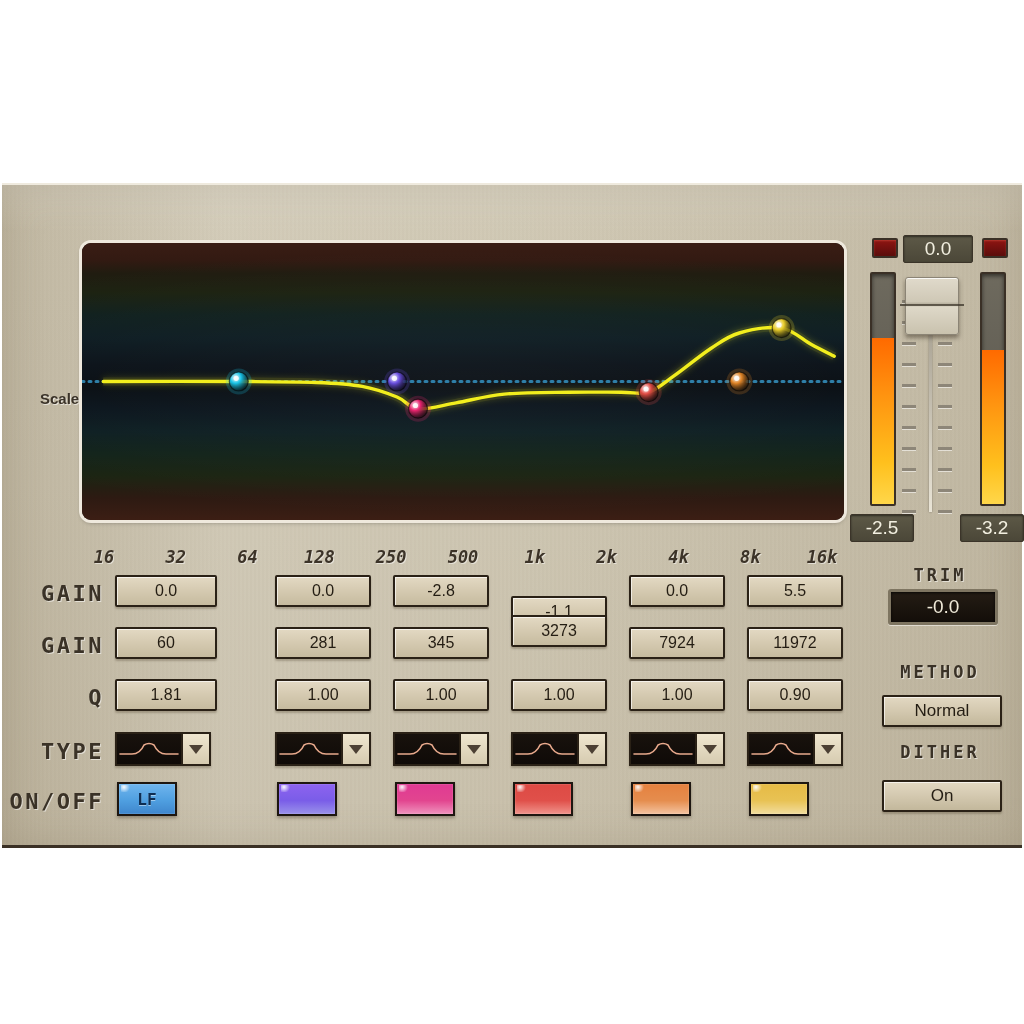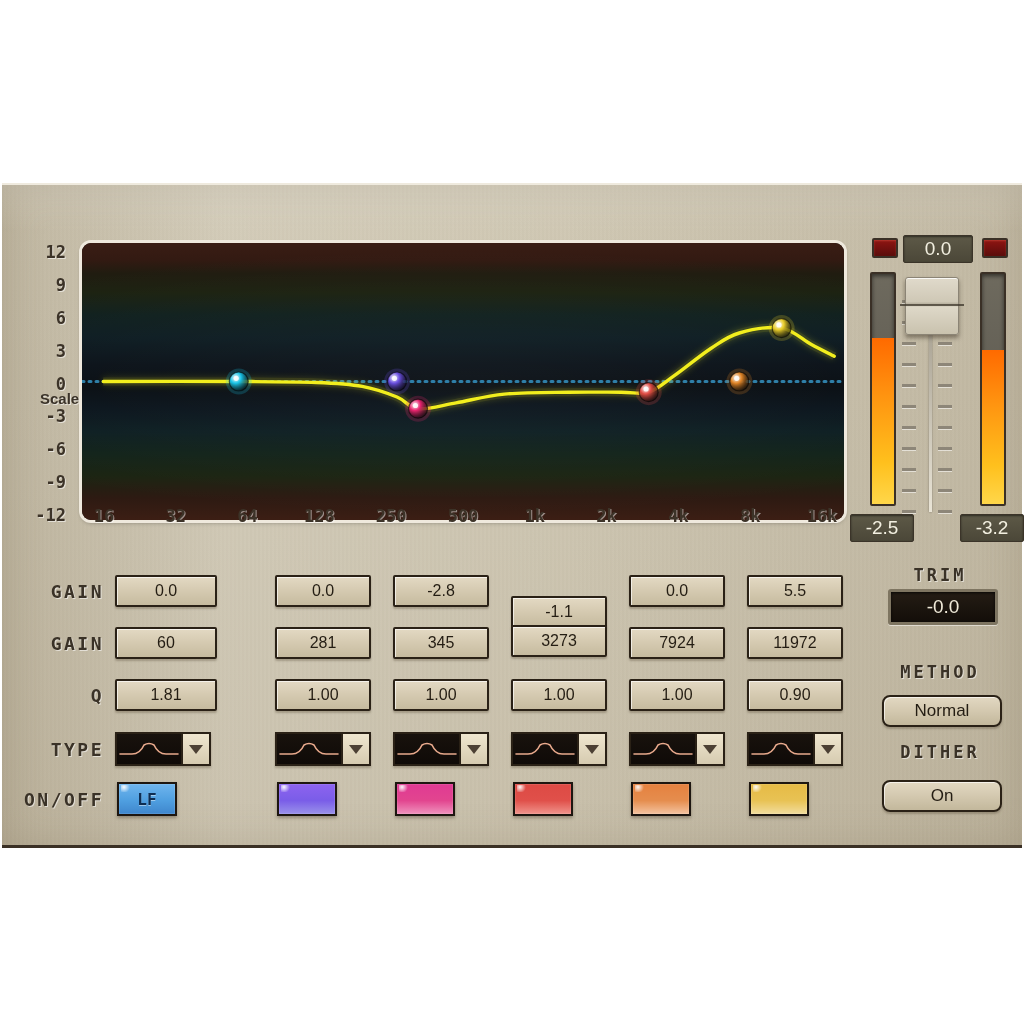--- a/index.html
+++ b/index.html
@@ -62,30 +62,30 @@
     background:radial-gradient(120% 70% at 50% 50%, rgba(255,255,255,.045), rgba(0,0,0,0) 70%);}
   #graphSvg{position:absolute;inset:0;}
 
   
   .ylab{position:absolute;right:0;width:42px;text-align:right;
     font-family:"DejaVu Sans Mono",monospace;font-size:17px;font-weight:700;color:#3c3328;
     text-shadow:1px 1px 0 rgba(255,255,255,.55);}
   #yaxis{position:absolute;left:22px;top:243px;width:44px;height:277px;}
 
   
-  #xaxis{position:absolute;left:82px;top:506px;width:762px;height:24px;}
+  #xaxis{position:absolute;left:82px;top:547px;width:762px;height:24px;font-style:italic;}
   .xlab{position:absolute;transform:translateX(-50%);
     font-family:"DejaVu Sans Mono",monospace;font-size:17px;font-weight:700;color:#3c3328;
     text-shadow:1px 1px 0 rgba(255,255,255,.5);}
 
   
   #params{position:absolute;left:0;top:565px;width:860px;height:255px;}
   .rowlbl{
     position:absolute;width:104px;text-align:right;
-    font-family:"DejaVu Sans Mono",monospace;font-weight:700;font-size:18px;letter-spacing:2.5px;
+    font-family:"DejaVu Sans Mono",monospace;font-weight:700;font-size:22px;letter-spacing:2.5px;
     color:#3a3227;text-shadow:1px 1px 0 rgba(255,255,255,.55);
   }
   .cell{position:absolute;}
   .valbox{
     width:92px;height:28px;border:2px solid #2a2116;border-radius:2px;
     background:linear-gradient(180deg,#e3d9c3 0%, #d6cbb2 45%, #c6bb9f 100%);
     box-shadow:inset 1px 1px 0 rgba(255,255,255,.65), 0 2px 2px rgba(90,78,58,.35);
     display:flex;align-items:center;justify-content:center;
     font-family:"Liberation Sans",sans-serif;font-size:16px;color:#241d13;
   }
@@ -142,21 +142,21 @@
 
   .smalllbl{
     font-family:"DejaVu Sans Mono",monospace;font-weight:700;font-size:17px;letter-spacing:3px;
     color:#3a3227;text-shadow:1px 1px 0 rgba(255,255,255,.55);text-align:center;
   }
   #trimBox{width:104px;height:30px;border:3px solid #7e7561;border-radius:3px;
     background:linear-gradient(180deg,#241c14,#130e09);
     display:flex;align-items:center;justify-content:center;
     font-family:"Liberation Sans",sans-serif;font-size:19px;color:#efe9d8;
     box-shadow:inset 0 1px 3px rgba(0,0,0,.8), 0 1px 0 rgba(255,255,255,.5);}
-  .optBtn{width:116px;height:28px;border:2px solid #2a2116;border-radius:8px;
+  .optBtn{width:116px;height:28px;border:2px solid #2a2116;border-radius:2px;
     background:linear-gradient(180deg,#e2d8c2 0%, #d4c9b0 48%, #c3b89c 100%);
     display:flex;align-items:center;justify-content:center;
     font-family:"Liberation Sans",sans-serif;font-size:17px;color:#241d13;
     box-shadow:inset 1px 1px 0 rgba(255,255,255,.65), 0 2px 2px rgba(90,78,58,.35);text-align:right;}
 </style>
 </head>
 <body>
 
 <div id="stage">
 
@@ -167,31 +167,20 @@
       <div class="scalebox">
         <div class="scalebtn off">30dB</div>
         <div class="scalebtn on">12dB</div>
       </div>
     </div>
 
     <div id="title">LINEAR PHASE EQ</div>
 
   </div>
 
-  <div id="yaxis">
-      <div class="ylab" style="top: -1px;">12</div>
-      <div class="ylab" style="top: 31.875px;">9</div>
-      <div class="ylab" style="top: 64.75px;">6</div>
-      <div class="ylab" style="top: 97.625px;">3</div>
-      <div class="ylab" style="top: 130.5px;">0</div>
-      <div class="ylab" style="top: 163.375px;">-3</div>
-      <div class="ylab" style="top: 196.25px;">-6</div>
-      <div class="ylab" style="top: 229.125px;">-9</div>
-      <div class="ylab" style="top: 262px;">-12</div>
-    </div>
 
   <div id="graphWrap">
     <div id="graphFrame">
       <div id="graphBands"></div>
       <div id="graphSheen"></div>
       <svg id="graphSvg" viewBox="0 0 762 277" preserveAspectRatio="none">
           <defs>
             <filter id="glow" x="-30%" y="-60%" width="160%" height="220%">
               <feGaussianBlur stdDeviation="3" result="b"></feGaussianBlur>
               <feMerge>
@@ -365,21 +354,21 @@
       </div>
       <div class="cell" style="left: 395px; top: 217px;">
         <div class="bandbtn" style="background: linear-gradient(rgb(224, 58, 147) 0%, rgb(226, 69, 143) 55%, rgb(240, 147, 190) 100%);">
           <div class="gloss"></div>
           <span></span>
         </div>
       </div>
       <div class="cell" style="left: 511px; top: 10px; margin-top: 21px;">
         <div class="valbox">-1.1</div>
       </div>
-      <div class="cell" style="left: 511px; top: 60px;">
+      <div class="cell" style="left: 511px; top: 50px;">
         <div class="valbox">3273</div>
       </div>
       <div class="cell" style="left: 511px; top: 114px;">
         <div class="valbox">1.00</div>
       </div>
       <div class="cell" style="left: 511px; top: 167px;">
         <div class="typebox">
           <div class="typecurve">
             <svg width="62" height="20" viewBox="0 0 62 20">
               <path d="M2 15 L14 15 Q22 15 26 6 Q31 3 36 6 Q40 15 48 15 L60 15" fill="none" stroke="#e8a98c" stroke-width="1.6" stroke-linejoin="round" stroke-linecap="round"></path>

